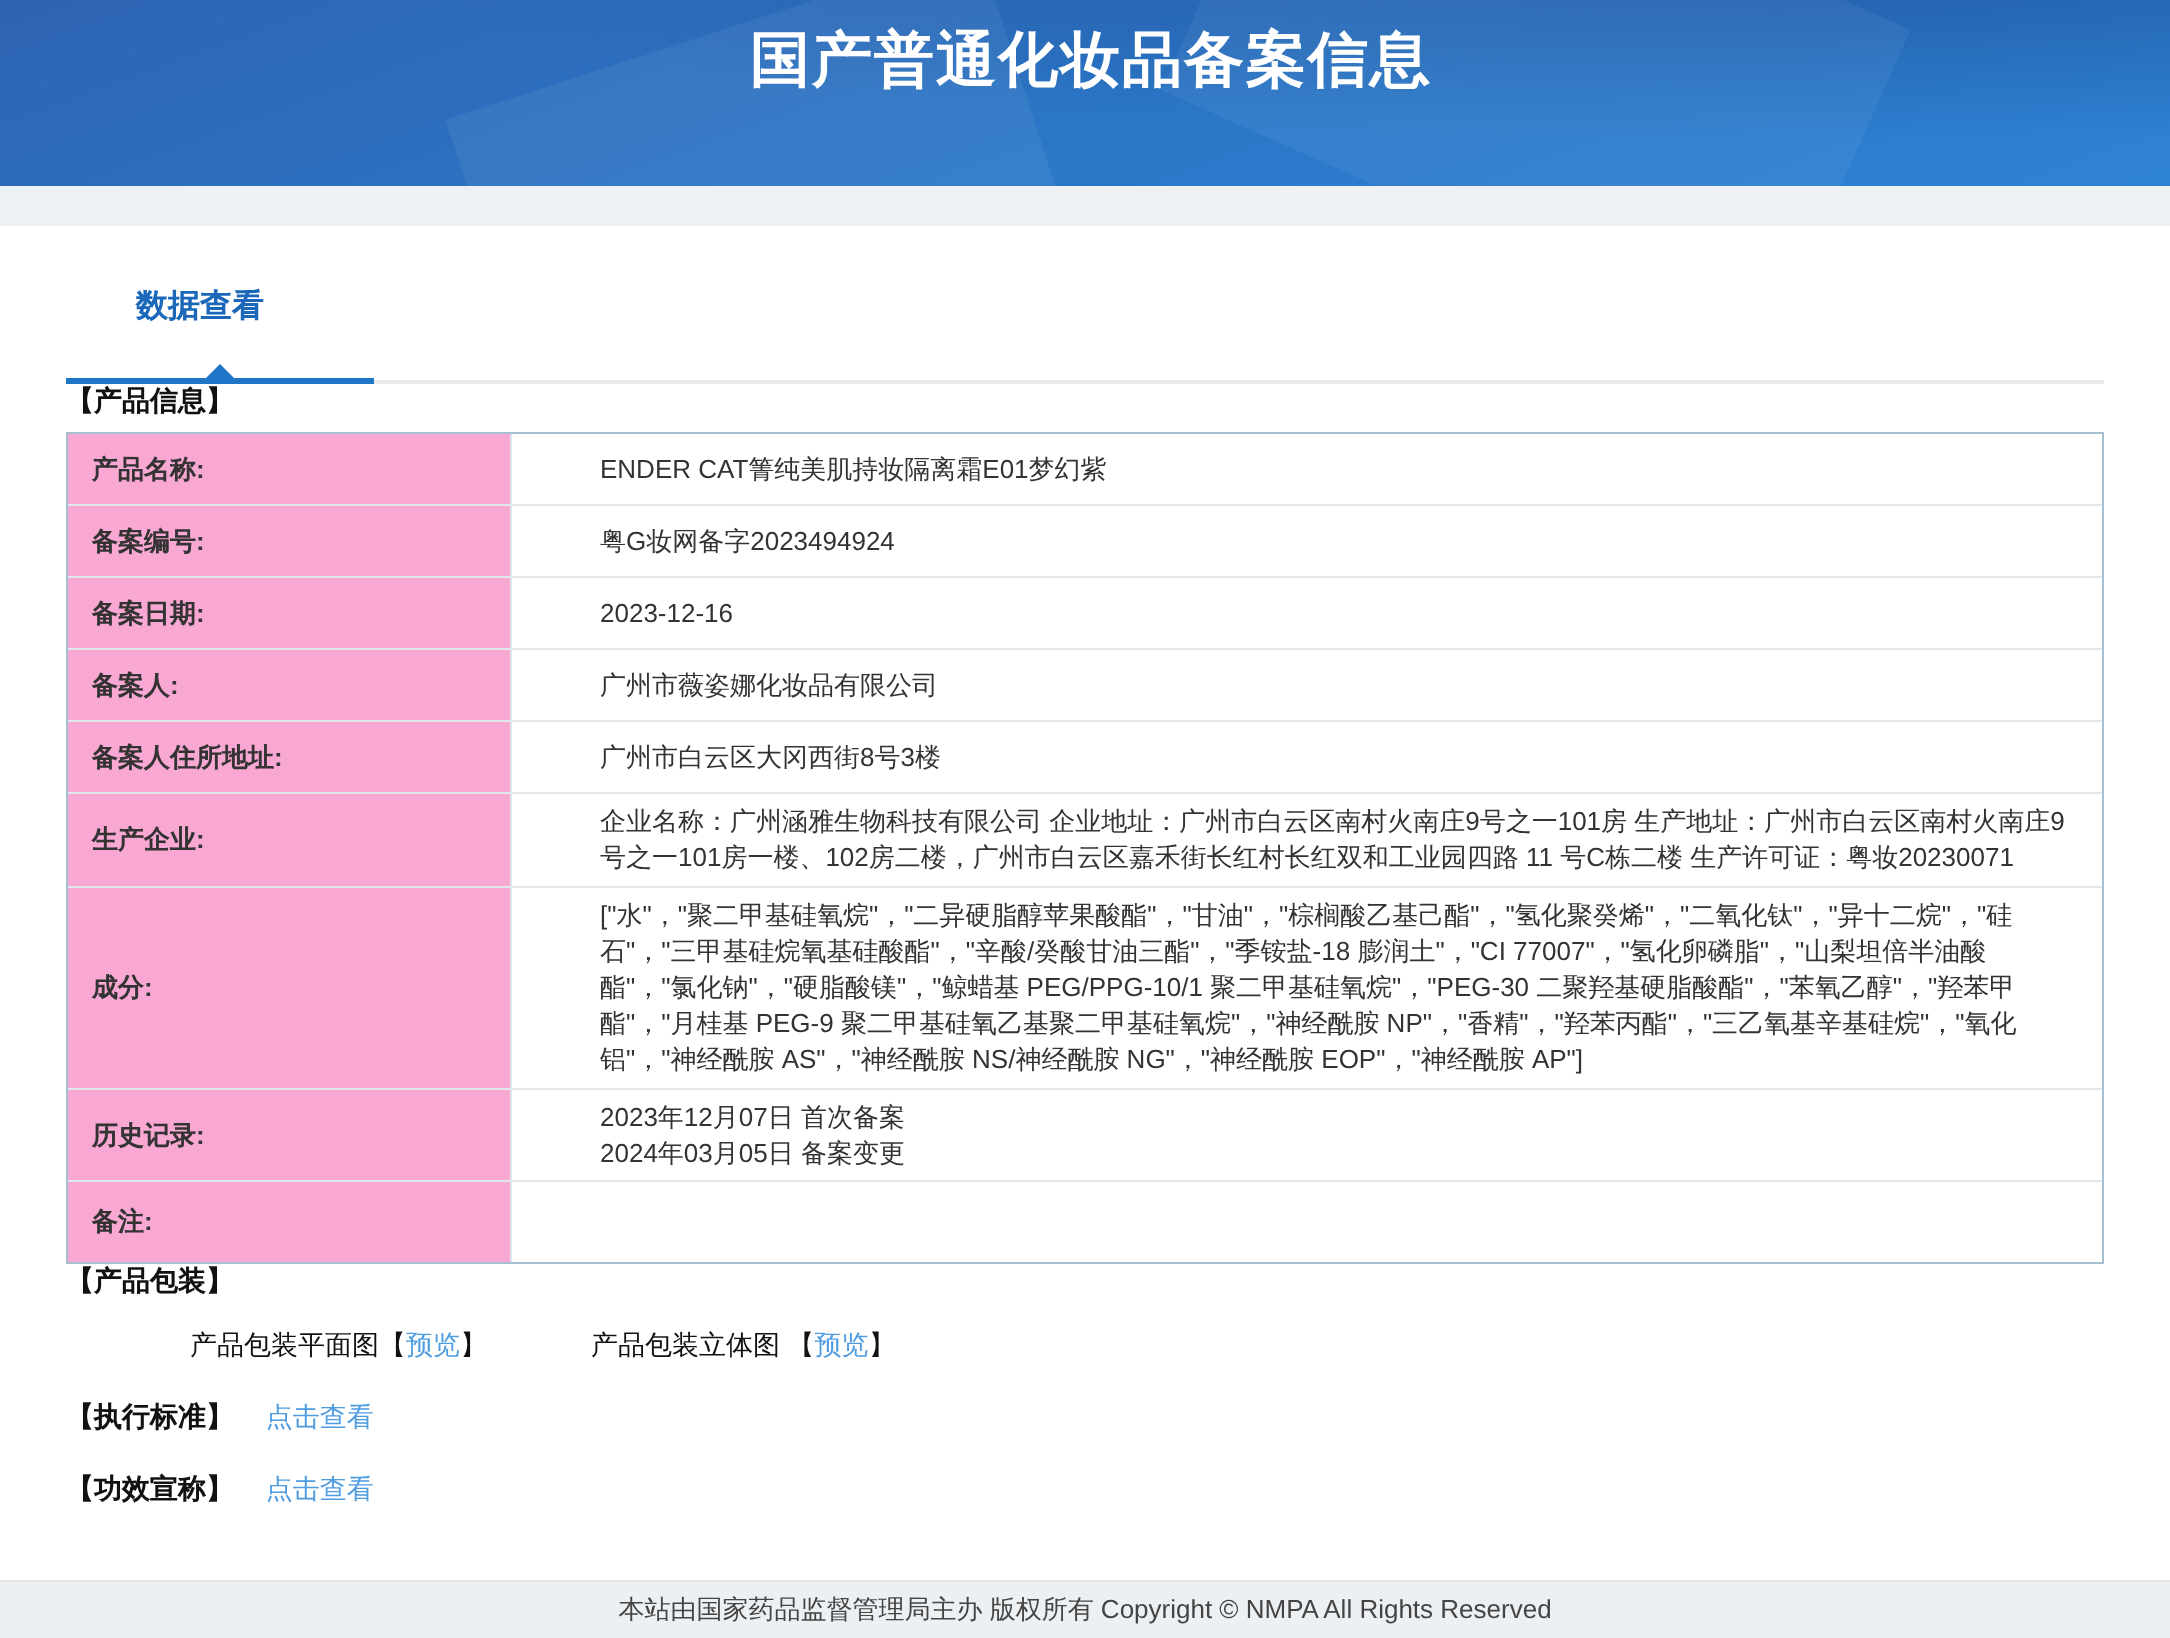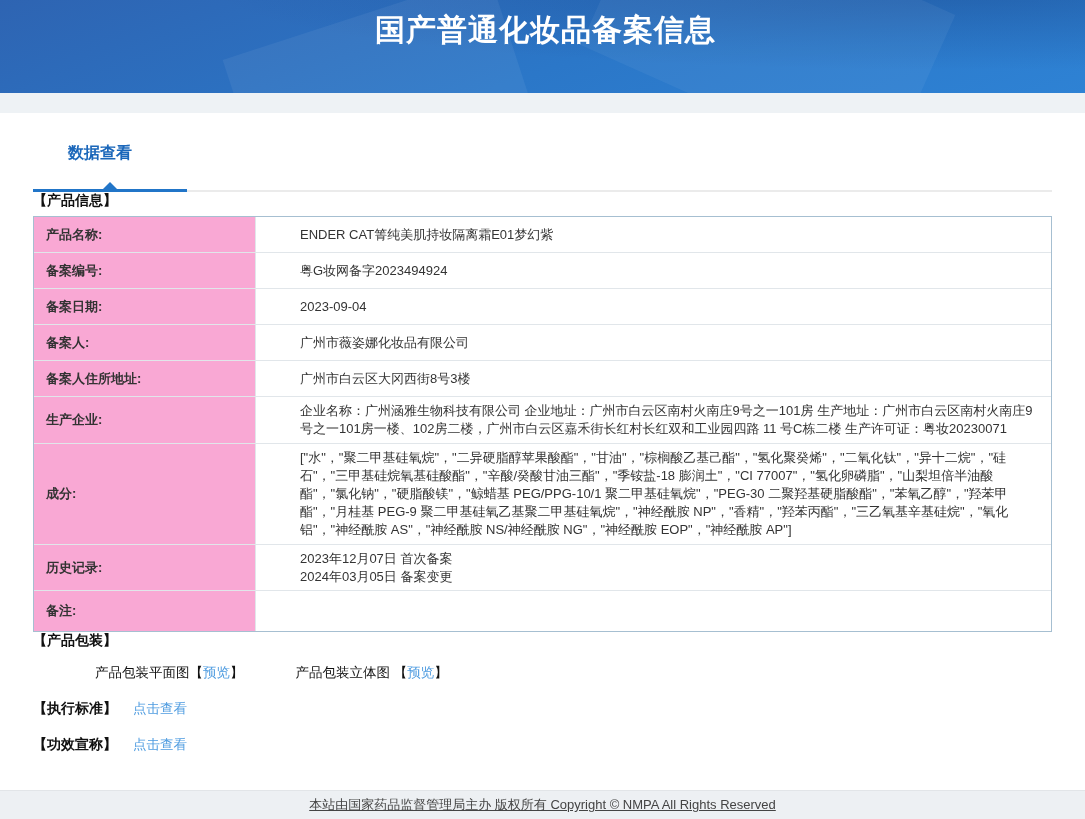--- a/index.html
+++ b/index.html
@@ -54,21 +54,21 @@
   .packaging-row { margin:14px 0 0 62px; font-size:13.5px; color:#111; }
   .pk-group { display:inline-block;text-align:center; }
   .pk-gap { display:inline-block; width:52px; }
   a.lnk { color:#4f9ce0; text-decoration:none; cursor:pointer; }
   .inline-section { margin-top:18px; font-size:14px; }
   .inline-section .section-heading { display:inline; margin:0; }
   .inline-section a.lnk { margin-left:12px; font-size:13.5px; }
   
   .site-footer {
     height:29px; background:#edf0f3; border-top:1px solid #e2e5e8;
-    text-align:center; font-size:13px; color:#444; line-height:28px;text-decoration:underline;
+    text-align:center; font-size:13px; color:#444; line-height:28px;
   }
 </style>
 </head>
 <body>
 
 <header class="site-header">
   <div class="deco1"></div>
   <div class="deco2"></div>
   <h1 class="site-title">国产普通化妆品备案信息</h1>
 </header>
@@ -90,21 +90,21 @@
         <tr class="h36">
       <td class="flabel">产品名称:</td>
       <td class="fvalue">ENDER CAT箐纯美肌持妆隔离霜E01梦幻紫</td>
     </tr>
     <tr class="h36">
       <td class="flabel">备案编号:</td>
       <td class="fvalue">粤G妆网备字2023494924</td>
     </tr>
     <tr class="h36">
       <td class="flabel">备案日期:</td>
-      <td class="fvalue">2023-09-04</td>
+      <td class="fvalue">2023-12-16</td>
     </tr>
     <tr class="h36">
       <td class="flabel">备案人:</td>
       <td class="fvalue">广州市薇姿娜化妆品有限公司</td>
     </tr>
     <tr class="h36">
       <td class="flabel">备案人住所地址:</td>
       <td class="fvalue">广州市白云区大冈西街8号3楼</td>
     </tr>
     <tr class="h44">

